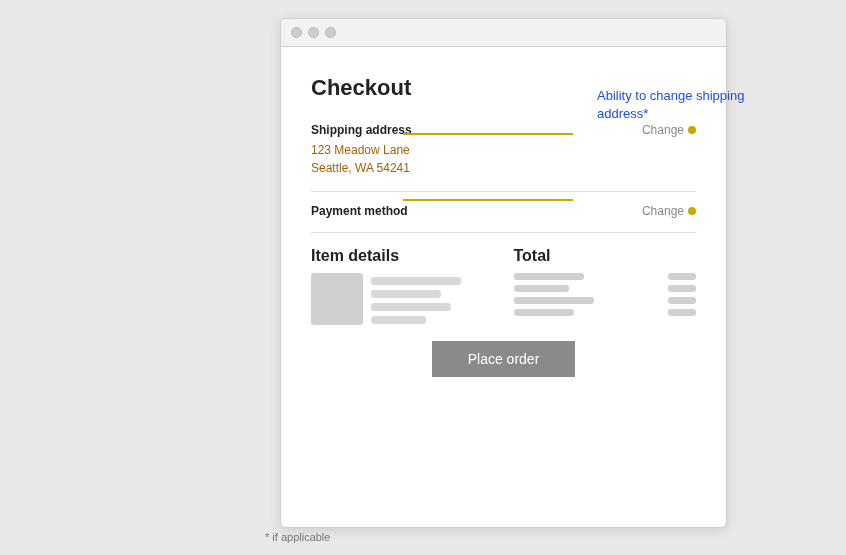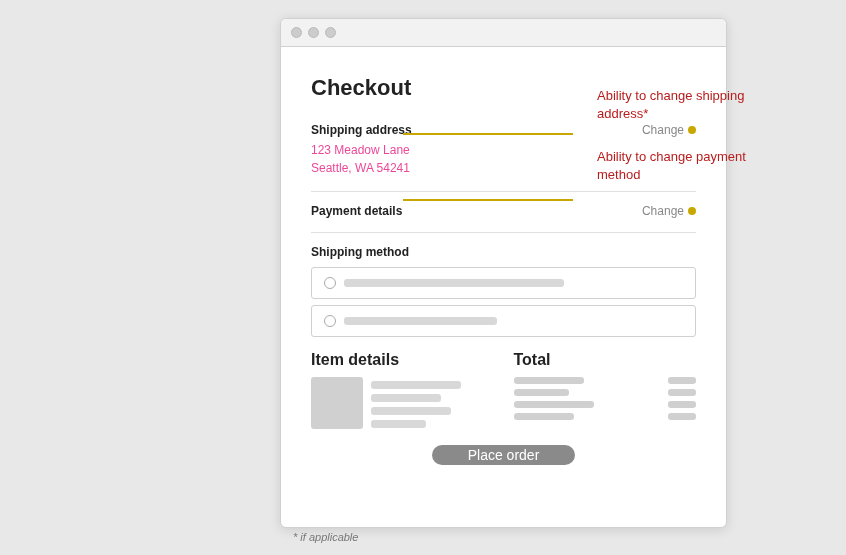--- a/index.html
+++ b/index.html
@@ -98,21 +98,21 @@
     .change-dot {
       width: 8px;
       height: 8px;
       background: #c8a800;
       border-radius: 50%;
       display: inline-block;
     }
 
     .section-value {
       font-size: 12px;
-      color: #ec4899;
+      color: #a16207;
       line-height: 1.5;
     }
 
     .divider {
       border: none;
       border-top: 1px solid #e0e0e0;
       margin: 12px 0;
     }
 
     
@@ -213,42 +213,41 @@
       width: 28px;
     }
 
     
     .place-order-btn {
       display: block;
       margin: 16px auto 0;
       background: #8a8a8a;
       color: #fff;
       border: none;
-      border-radius: 14px;
-      padding: 2px 36px;
+      border-radius: 0;
+      padding: 10px 36px;
       font-size: 14px;
       cursor: pointer;
       font-weight: 500;
     }
 
     
     .footnote {
       position: absolute;
       bottom: 12px;
-      left: 210px;
+      left: 182px;
       font-size: 11px;
       color: #777;
-      font-style: italic;
     }
 
     
     .annotation {
       position: absolute;
       font-size: 13px;
-      color: #b91c1c;
+      color: #1d4ed8;
       font-weight: 500;
       text-align: left;
       line-height: 1.4;
     }
 
     .annotation-line {
       position: absolute;
       height: 1.5px;
       background: #c8a800;
     }
@@ -308,45 +307,30 @@
           </span>
         </div>
         <div class="section-value">123 Meadow Lane</div>
         <div class="section-value">Seattle, WA 54241</div>
       </div>
 
       <hr class="divider">
 
       <div class="section">
         <div class="section-header">
-          <span class="section-label">Payment details</span>
+          <span class="section-label">Payment method</span>
           <span class="change-link">
             <span>Change</span>
             <span class="change-dot"></span>
           </span>
         </div>
       </div>
 
       <hr class="divider">
 
-      <div class="section">
-        <div class="shipping-method-label">Shipping method</div>
-        <div class="radio-option">
-          <div class="radio-circle"></div>
-          <div style="flex:1;">
-            <div class="placeholder-bar" style="width:65%;"></div>
-          </div>
-        </div>
-        <div class="radio-option">
-          <div class="radio-circle"></div>
-          <div style="flex:1;">
-            <div class="placeholder-bar" style="width:45%;"></div>
-          </div>
-        </div>
-      </div>
 
       <div class="bottom-section">
         <div class="item-details-col">
           <div class="bottom-section-label">Item details</div>
           <div class="item-details-inner">
             <div class="item-thumbnail"></div>
             <div class="item-desc-bars">
               <div class="placeholder-bar" style="width:90px;"></div>
               <div class="placeholder-bar" style="width:70px;"></div>
               <div class="placeholder-bar" style="width:80px;"></div>
@@ -378,18 +362,17 @@
       </div>
 
       <button class="place-order-btn">Place order</button>
     </div>
   </div>
 
   <div class="footnote">* if applicable</div>
 
   <div class="annotation annotation-shipping">Ability to change shipping address*</div>
 
-  <div class="annotation annotation-payment">Ability to change payment method</div>
 
   <div class="annotation-line ann-line-shipping"></div>
   <div class="annotation-line ann-line-payment"></div>
 
 </div>
 
 </body></html>

